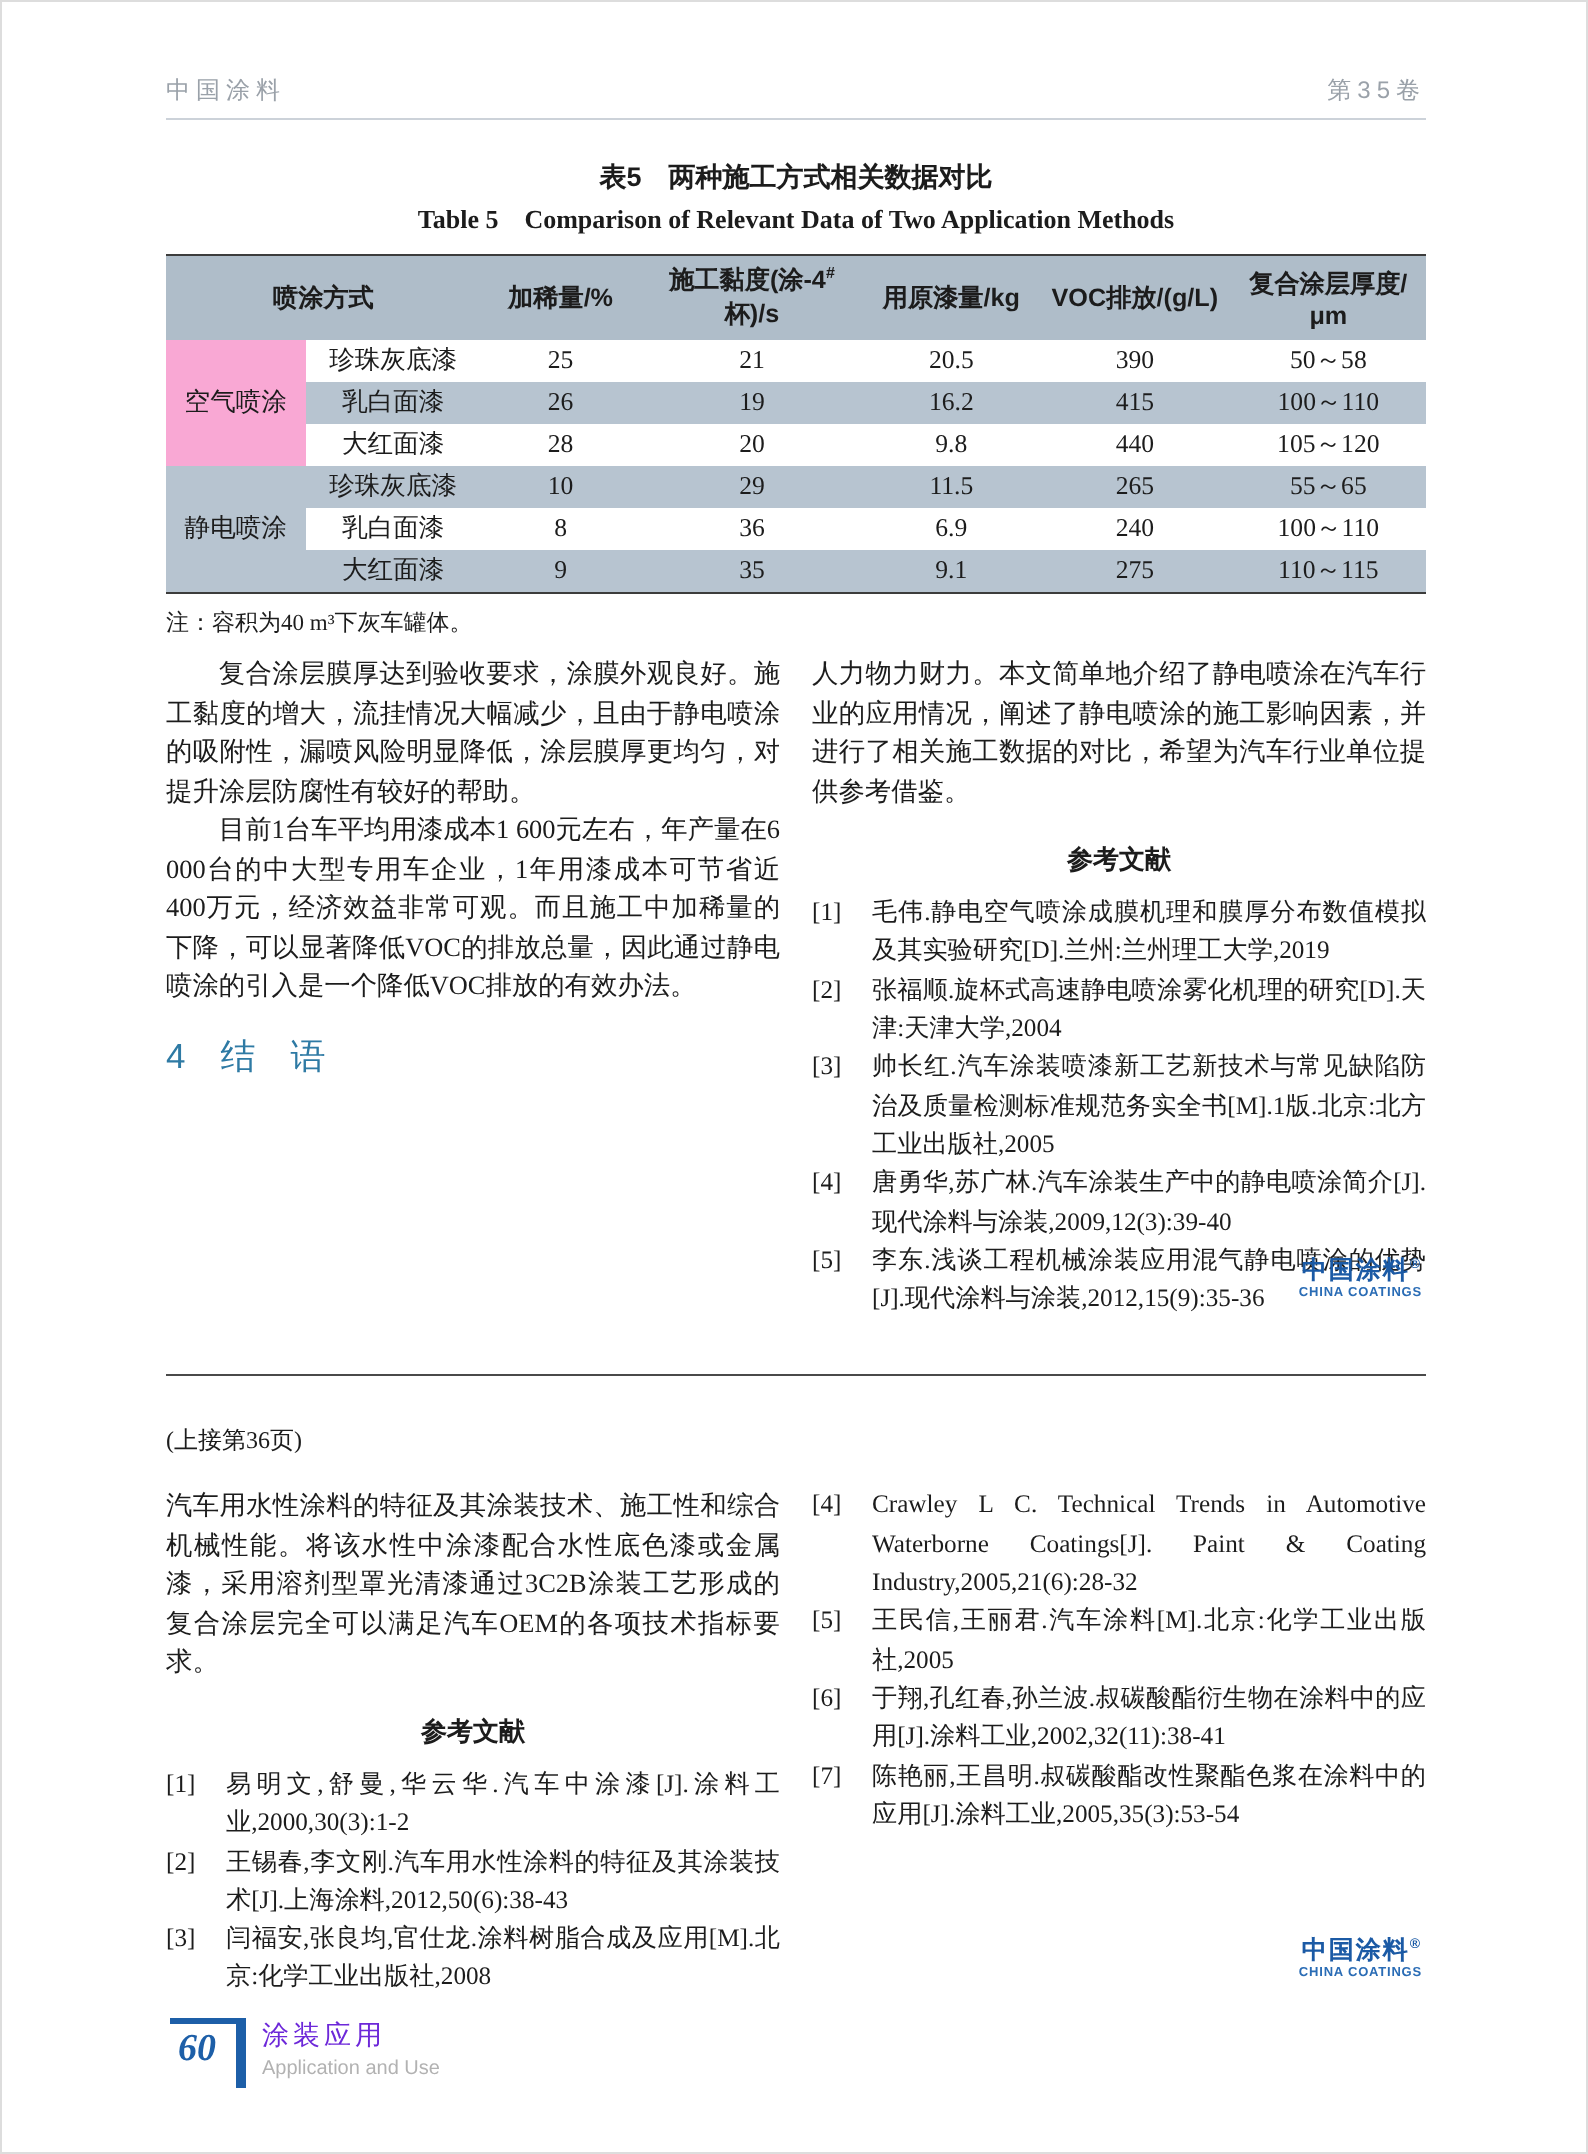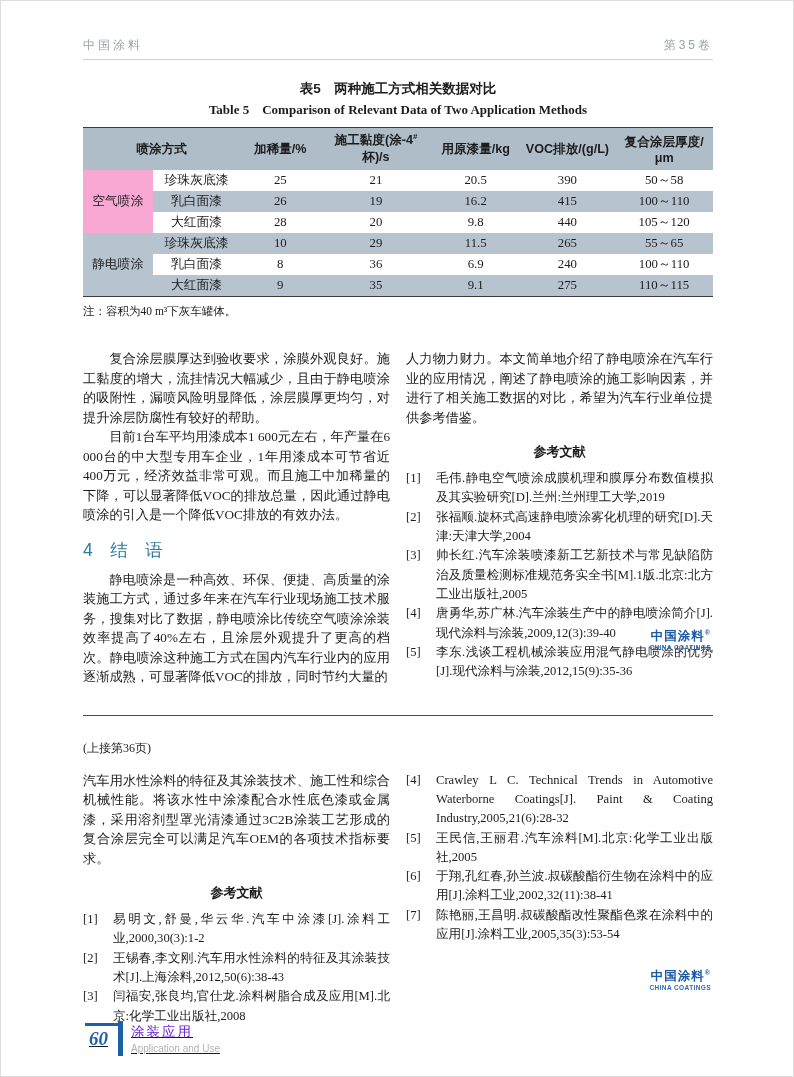--- a/index.html
+++ b/index.html
@@ -29,21 +29,21 @@
   table.cmp td { padding:2px 2px; text-align:center; height:21px; }
   tr.stripe { background:#b7c4d0; }
   td.group { text-align:center; }
   td.group.air { background:#f9a8d4; }
   td.group.st  { background:transparent; }
   td.paint { text-align:left; padding-left:8px; }
   .visc-sup { font-size:8px; vertical-align:super; }
   .tbl-note { font-size:11.5px; margin-top:7px; }
   
   .cols { display:flex; gap:16px; }
-  .cols.a1 { margin-top:30px; }
+  .cols.a1 { margin-top:8px; }
   .col { width:308px; }
   p.body { margin:0; font-size:13.2px; line-height:19.5px; text-align:justify; }
   p.indent { text-indent:2em; }
   h2.concl { color:#2e7aa4; font-family:"Liberation Sans","DejaVu Sans",sans-serif;
     font-weight:normal; font-size:17.5px; margin:13px 0 8px 0; }
   .ref-head { text-align:center; font-family:"Liberation Sans","DejaVu Sans",sans-serif;
     font-weight:bold; font-size:13px; margin:16px 0 8px 0; }
   .ref { display:flex; font-size:12.6px; line-height:19.3px; }
   .ref .num { width:30px; flex:none; }
   .ref .txt { flex:1; text-align:justify; }
@@ -53,21 +53,21 @@
   .cols.a2 { margin-top:14px; }
   
   .logo { position:absolute; text-align:right;
     font-family:"Liberation Sans","DejaVu Sans",sans-serif; color:#1b5aa5; line-height:1.1; }
   .logo .zh { font-weight:bold; font-size:12.5px; letter-spacing:1px; }
   .logo .reg { font-size:7px; vertical-align:super; }
   .logo .en { font-weight:bold; font-size:6.5px; letter-spacing:0.4px; color:#2a6cb5; }
   .logo1 { right:82px; top:628px; }
   .logo2 { right:82px; top:968px; }
   
-  .footer { position:absolute; left:84px; bottom:20px; display:flex; align-items:center;text-decoration:underline; }
+  .footer { position:absolute; left:84px; bottom:32px; display:flex; align-items:flex-start; }
   .pgnum { font-style:italic; font-weight:bold; font-size:19px; color:#1d5fa8;
     border-top:3px solid #1d5fa8; padding:0 10px 2px 4px; line-height:1.4; }
   .fbar { width:5px; height:35px; background:#1d5fa8; margin-right:8px; }
   .ftxt .zh { font-family:"Liberation Sans","DejaVu Sans",sans-serif; font-size:13.5px;
     color:#6d28d9; letter-spacing:2px; }
   .ftxt .en { font-family:"Liberation Sans","DejaVu Sans",sans-serif; font-size:10px;
     color:#b2b2b2; margin-top:2px; }
 </style>
 </head>
 <body>
@@ -153,21 +153,20 @@
     </tr>
   </tbody>
     </table>
   <div class="tbl-note">注：容积为40 m³下灰车罐体。</div>
 
   <div class="cols a1">
     <div class="col">
       <p class="body indent">复合涂层膜厚达到验收要求，涂膜外观良好。施工黏度的增大，流挂情况大幅减少，且由于静电喷涂的吸附性，漏喷风险明显降低，涂层膜厚更均匀，对提升涂层防腐性有较好的帮助。</p>
       <p class="body indent">目前1台车平均用漆成本1 600元左右，年产量在6 000台的中大型专用车企业，1年用漆成本可节省近400万元，经济效益非常可观。而且施工中加稀量的下降，可以显著降低VOC的排放总量，因此通过静电喷涂的引入是一个降低VOC排放的有效办法。</p>
       <h2 class="concl">4　结　语</h2>
-      <p class="body indent">静电喷涂是一种高效、环保、便捷、高质量的涂装施工方式，通过多年来在汽车行业现场施工技术服务，搜集对比了数据，静电喷涂比传统空气喷涂涂装效率提高了40%左右，且涂层外观提升了更高的档次。静电喷涂这种施工方式在国内汽车行业内的应用逐渐成熟，可显著降低VOC的排放，同时节约大量的</p>
     </div>
     <div class="col">
       <p class="body">人力物力财力。本文简单地介绍了静电喷涂在汽车行业的应用情况，阐述了静电喷涂的施工影响因素，并进行了相关施工数据的对比，希望为汽车行业单位提供参考借鉴。</p>
       <div class="ref-head">参考文献</div>
       <div class="ref">
         <span class="num">[1]</span>
         <span class="txt">毛伟.静电空气喷涂成膜机理和膜厚分布数值模拟及其实验研究[D].兰州:兰州理工大学,2019</span>
       </div>
       <div class="ref">
         <span class="num">[2]</span>

